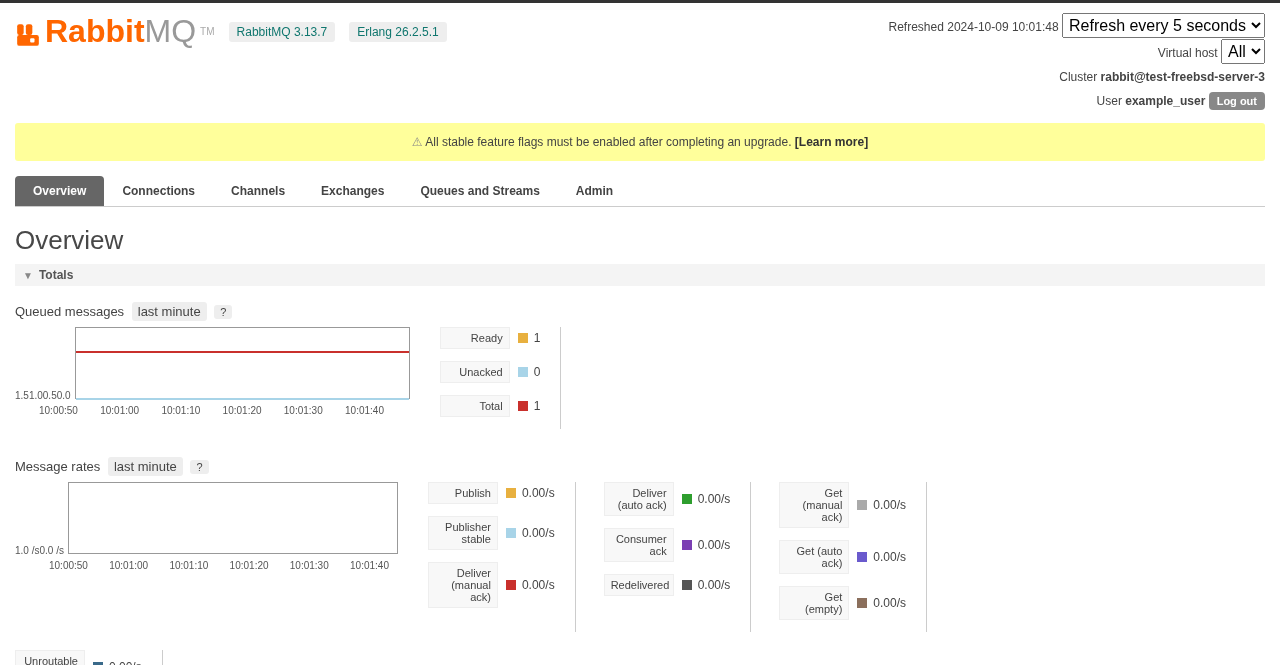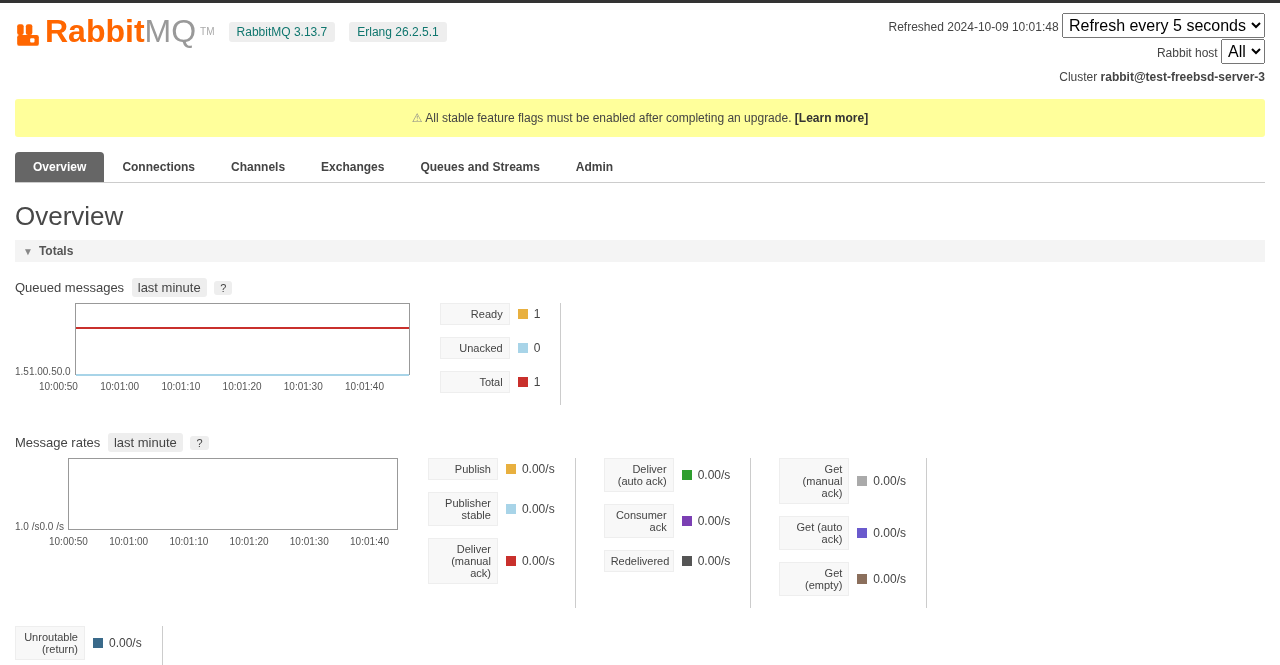--- a/index.html
+++ b/index.html
@@ -216,26 +216,31 @@
     <span class="ver-badge">RabbitMQ 3.13.7</span>
     <span class="ver-badge">Erlang 26.2.5.1</span>
   </div>
   <div class="header-right">
     <div>
       <span>Refreshed</span>
       <span>2024-10-09 10:01:48</span>
       <select><option>Refresh every 5 seconds</option></select>
     </div>
     <div>
-      <span>Rabbit host</span>
+      <span>Virtual host</span>
       <select><option>All</option></select>
     </div>
     <div>
       <span>Cluster</span>
       <span class="cluster-name">rabbit@test-freebsd-server-3</span>
+    </div>
+    <div>
+      <span>User</span>
+      <span class="username">example_user</span>
+      <button class="logout-btn">Log out</button>
     </div>
   </div>
 </div>
 
 <div class="banner">
   <span class="warn">⚠</span>
   <span>All stable feature flags must be enabled after completing an upgrade. </span>
   <a href="#">[Learn more]</a>
 </div>
 

